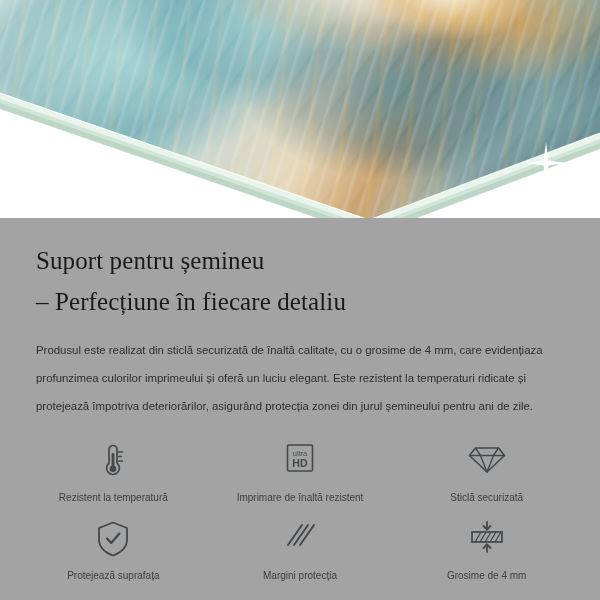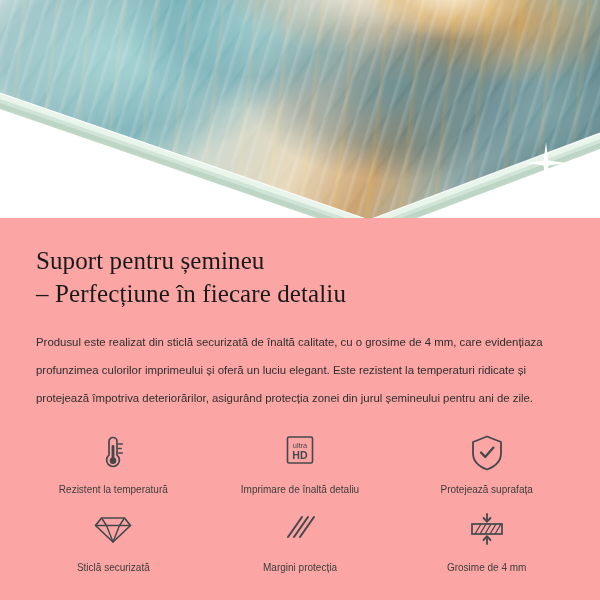--- a/index.html
+++ b/index.html
@@ -10,21 +10,21 @@
     width: 600px;
     height: 600px;
     background: #ffffff;
     font-family: "Liberation Sans", sans-serif;
     overflow: hidden;
   }
   .page {
     position: relative;
     width: 600px;
     height: 600px;
-    background: #fca5a5;
+    background: #a3a3a3;
     overflow: hidden;
   }
 
   
   .hero {
     position: relative;
     width: 600px;
     height: 218px;
     overflow: hidden;
     background: #ffffff;
@@ -80,20 +80,21 @@
     margin: 26px 0 0 0;
     font-family: "Liberation Serif", serif;
     font-size: 25px;
     line-height: 33px;
     font-weight: 400;
     color: #1a1a1a;
     letter-spacing: 0.1px;
   }
   .headline .line2 {
     display: block;
+    margin-top: 8px;
   }
   .body-text {
     margin: 18px 0 0 0;
     font-size: 11.4px;
     line-height: 28px;
     color: #2e2e2e;
     max-width: 528px;
   }
 
   
@@ -176,42 +177,42 @@
     </div>
 
     <div class="feature">
       <div class="feature-icon">
         <svg width="38" height="34" viewBox="0 0 38 34">
           <rect x="6.5" y="3" width="25" height="26" rx="1.5" fill="none" stroke="#44484b" stroke-width="1.6"></rect>
           <text x="19" y="14.2" font-family="Liberation Sans, sans-serif" font-size="7.4" fill="#44484b" text-anchor="middle">ultra</text>
           <text x="19" y="25" font-family="Liberation Sans, sans-serif" font-size="10.6" font-weight="bold" fill="#44484b" text-anchor="middle">HD</text>
         </svg>
       </div>
-      <div class="feature-label">Imprimare de înaltă detaliu</div>
-    </div>
-
-    <div class="feature">
-      <div class="feature-icon">
-        <svg width="34" height="38" viewBox="0 0 34 38">
-          <path d="M17 2.5 L31 8 v11.5 c0 8 -6 13 -14 16 c-8 -3 -14 -8 -14 -16 V8 z" fill="none" stroke="#44484b" stroke-width="1.8" stroke-linejoin="round"></path>
-          <path d="M11 18.5 l4.2 4.4 L23.4 13.6" fill="none" stroke="#44484b" stroke-width="2.3" stroke-linecap="round" stroke-linejoin="round"></path>
-        </svg>
-      </div>
-      <div class="feature-label">Protejează suprafața</div>
+      <div class="feature-label">Imprimare de înaltă rezistent</div>
     </div>
 
     <div class="feature">
       <div class="feature-icon">
         <svg width="38" height="34" viewBox="0 0 38 34">
           <path d="M7.5 6 h23 l6 7.5 L19 30 L1.5 13.5 z" fill="none" stroke="#44484b" stroke-width="1.7" stroke-linejoin="round"></path>
           <path d="M1.5 13.5 h35" stroke="#44484b" stroke-width="1.4"></path>
           <path d="M7.5 6 L12.5 13.5 L19 30 L25.5 13.5 L30.5 6" fill="none" stroke="#44484b" stroke-width="1.4" stroke-linejoin="round"></path>
         </svg>
       </div>
       <div class="feature-label">Sticlă securizată</div>
+    </div>
+
+    <div class="feature">
+      <div class="feature-icon">
+        <svg width="34" height="38" viewBox="0 0 34 38">
+          <path d="M17 2.5 L31 8 v11.5 c0 8 -6 13 -14 16 c-8 -3 -14 -8 -14 -16 V8 z" fill="none" stroke="#44484b" stroke-width="1.8" stroke-linejoin="round"></path>
+          <path d="M11 18.5 l4.2 4.4 L23.4 13.6" fill="none" stroke="#44484b" stroke-width="2.3" stroke-linecap="round" stroke-linejoin="round"></path>
+        </svg>
+      </div>
+      <div class="feature-label">Protejează suprafața</div>
     </div>
 
     <div class="feature">
       <div class="feature-icon">
         <svg width="36" height="32" viewBox="0 0 36 32">
           <g stroke="#44484b" stroke-width="2" stroke-linecap="round">
             <line x1="6" y1="25" x2="20" y2="5"></line>
             <line x1="12" y1="25" x2="26" y2="5"></line>
             <line x1="18" y1="25" x2="32" y2="5"></line>
           </g>

